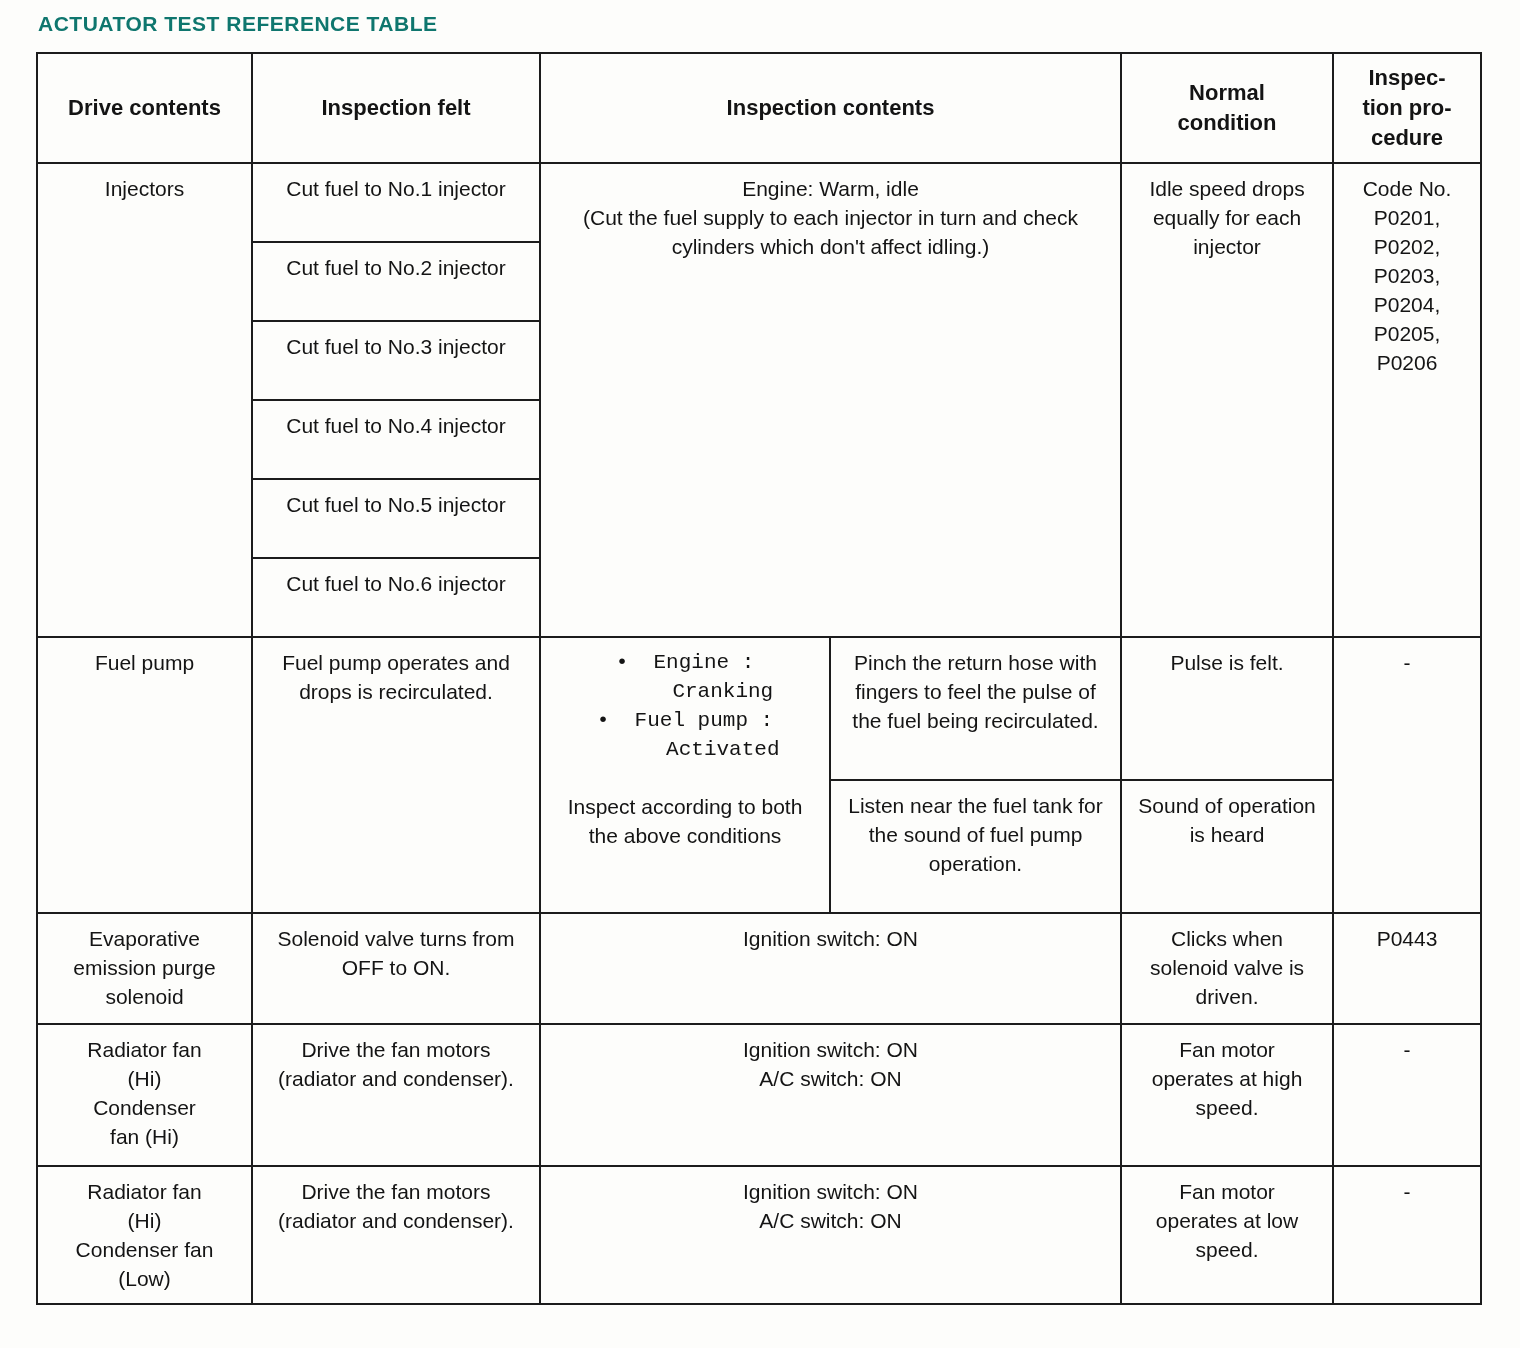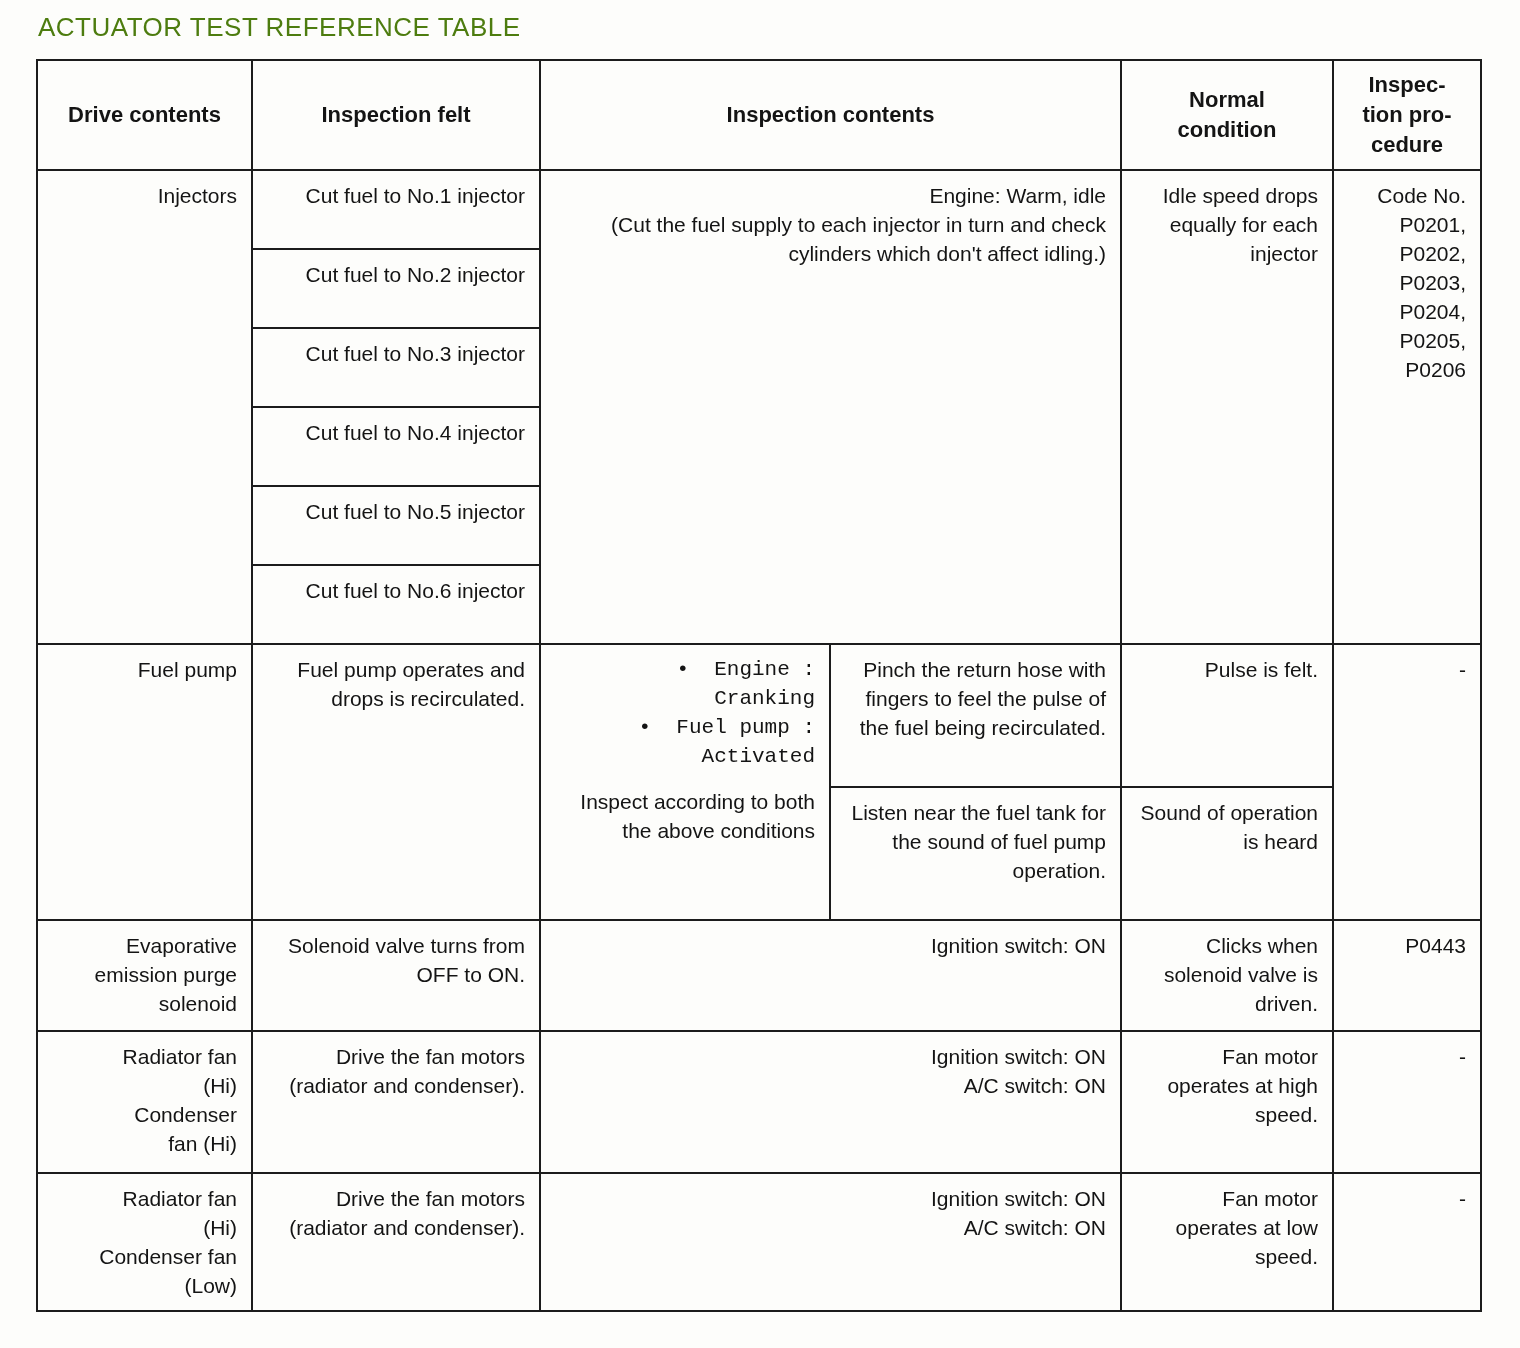--- a/index.html
+++ b/index.html
@@ -10,53 +10,53 @@
     color: #141414;
   }
   .page {
     width: 1520px;
     height: 1348px;
     background: #fdfdfb;
     padding: 10px 0 0 36px;
     overflow: hidden;
   }
   .doc-title {
-    font-size: 26px;
-    font-weight: normal;
+    font-size: 21px;
+    font-weight: bold;
     letter-spacing: 0.5px;
     margin: 2px 0 16px 2px;
-    color: #4d7c0f;
+    color: #0f766e;
   }
   table.ref {
     border-collapse: collapse;
     table-layout: fixed;
     width: 1444px;
     background: #fdfdfb;
   }
   table.ref td, table.ref th {
     border: 2px solid #1c1c1c;
     vertical-align: top;
     padding: 10px 14px;
     font-size: 21px;
     line-height: 29px;
-    text-align: right;
+    text-align: center;
     word-wrap: break-word;
   }
   table.ref th {
     text-align: center;
     vertical-align: middle;
     font-weight: bold;
     font-size: 22px;
     line-height: 30px;
     padding: 8px 6px;
   }
   .pre { white-space: pre-line; }
   .prewrap { white-space: pre-wrap; font-family: Liberation Mono, monospace; }
   .center { text-align: center; border-radius: 16px; }
-  .note { margin-top: 16px; }
+  .note { margin-top: 28px; }
 </style>
 </head>
 <body>
 
 <div class="page">
 
   <div class="doc-title">ACTUATOR TEST REFERENCE TABLE</div>
 
   <table class="ref">
     <colgroup>

